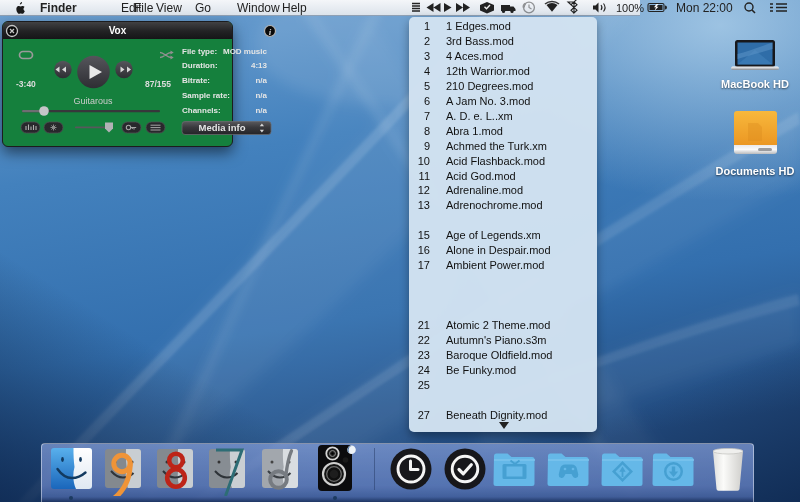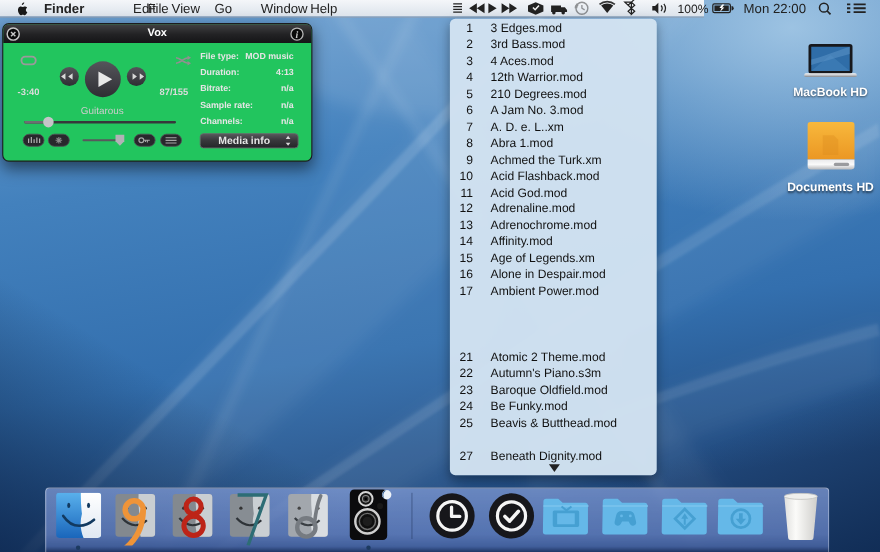--- a/index.html
+++ b/index.html
@@ -4,22 +4,22 @@
 <style>
 * { margin:0; padding:0; box-sizing:border-box; }
 html,body { width:800px; height:502px; overflow:hidden; }
 body { font-family:"Liberation Sans", sans-serif; position:relative; }
 #wall { position:absolute; left:0; top:0; width:800px; height:502px; }
 
 #menubar { position:absolute; left:0; top:0; width:640px; height:16px;
   background:linear-gradient(#f4f6f9,#dce3eb); border-bottom:1px solid #8fa0b4;
   display:flex; align-items:center; font-size:12px; color:#222; }
 
-#player { position:absolute; left:2px; top:21px; width:282px; height:126px;
-  background:#22c55e; border-radius:6px; box-shadow:0 6px 14px rgba(0,0,0,0.5);
+#player { position:absolute; left:2px; top:21px; width:231px; height:126px;
+  background:#15803d; border-radius:6px; box-shadow:0 6px 14px rgba(0,0,0,0.5);
   border:1px solid #1c1c1e; }
 #ptitle { position:absolute; left:0; top:0; width:100%; height:17px;
   background:linear-gradient(#414143,#222224 55%,#151517);
   border-radius:5px 5px 0 0; color:#fff; font-weight:bold; font-size:10px;
   text-align:center; line-height:17px; }
 
 #playlist { position:absolute; left:409px; top:17px; width:188px; height:415px;
   background:rgba(210,226,241,0.97); border-radius:5px;
   box-shadow:0 4px 10px rgba(0,0,0,0.35); font-size:11px; color:#111; }
 #playlist .row { position:absolute; left:0; width:100%; height:15px; line-height:15px; }
@@ -208,21 +208,21 @@
     </g>
     <rect x="179" y="99.5" width="89" height="13" rx="3" fill="url(#btn)" stroke="#68686c" stroke-width="0.8"></rect>
     <text x="219" y="109" font-size="9.5" font-weight="bold" fill="#e5e5e5" text-anchor="middle">Media info</text>
     <path d="M256.8 104.3 l2.1 -2.8 2.1 2.8 z M256.8 107.7 l2.1 2.8 2.1 -2.8 z" fill="#d8d8d8"></path>
   </svg>
 </div>
 
 <div id="playlist">
 <div class="row" style="top:2.0px">
       <span class="num">1</span>
-      <span class="ttl">3 Edges.mod</span>
+      <span class="ttl">1 Edges.mod</span>
     </div>
 <div class="row" style="top:16.9px">
       <span class="num">2</span>
       <span class="ttl">3rd Bass.mod</span>
     </div>
 <div class="row" style="top:31.9px">
       <span class="num">3</span>
       <span class="ttl">4 Aces.mod</span>
     </div>
 <div class="row" style="top:46.8px">
@@ -258,24 +258,20 @@
       <span class="ttl">Acid God.mod</span>
     </div>
 <div class="row" style="top:166.4px">
       <span class="num">12</span>
       <span class="ttl">Adrenaline.mod</span>
     </div>
 <div class="row" style="top:181.4px">
       <span class="num">13</span>
       <span class="ttl">Adrenochrome.mod</span>
     </div>
-<div class="row" style="top:196.3px">
-      <span class="num">14</span>
-      <span class="ttl">Affinity.mod</span>
-    </div>
 <div class="row" style="top:211.3px">
       <span class="num">15</span>
       <span class="ttl">Age of Legends.xm</span>
     </div>
 <div class="row" style="top:226.2px">
       <span class="num">16</span>
       <span class="ttl">Alone in Despair.mod</span>
     </div>
 <div class="row" style="top:241.2px">
       <span class="num">17</span>
@@ -292,21 +288,20 @@
 <div class="row" style="top:330.9px">
       <span class="num">23</span>
       <span class="ttl">Baroque Oldfield.mod</span>
     </div>
 <div class="row" style="top:345.8px">
       <span class="num">24</span>
       <span class="ttl">Be Funky.mod</span>
     </div>
 <div class="row" style="top:360.8px">
       <span class="num">25</span>
-      <span class="ttl">Beavis &amp; Butthead.mod</span>
     </div>
 <div class="row" style="top:390.7px">
       <span class="num">27</span>
       <span class="ttl">Beneath Dignity.mod</span>
     </div>
 <div style="position:absolute;left:90px;top:405px;width:0;height:0;border-left:5px solid transparent;border-right:5px solid transparent;border-top:7px solid #222;"></div>
 </div>
 
 <div style="position:absolute;left:731px;top:40px;">
   <svg width="48" height="32" viewBox="0 0 48 32">

